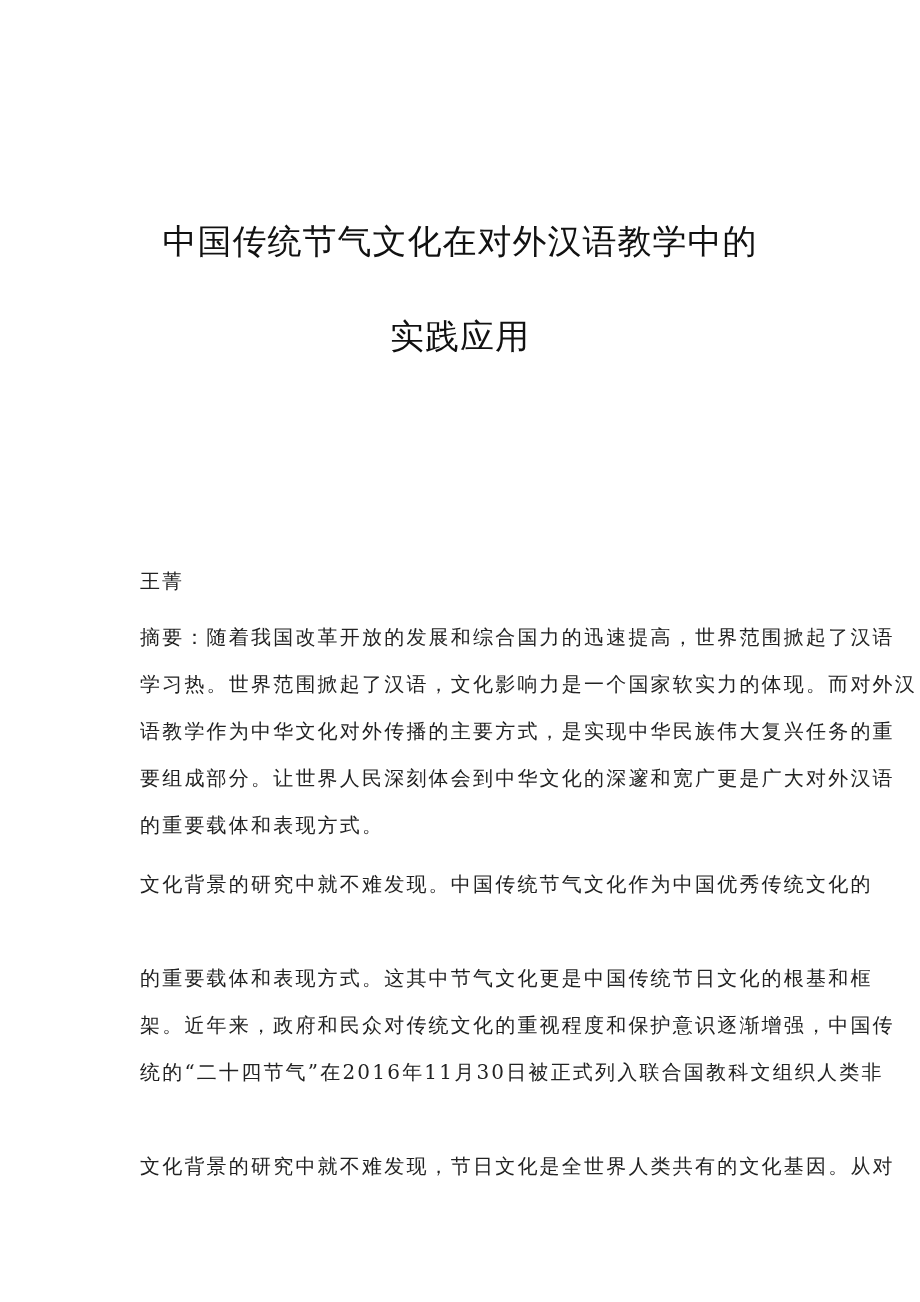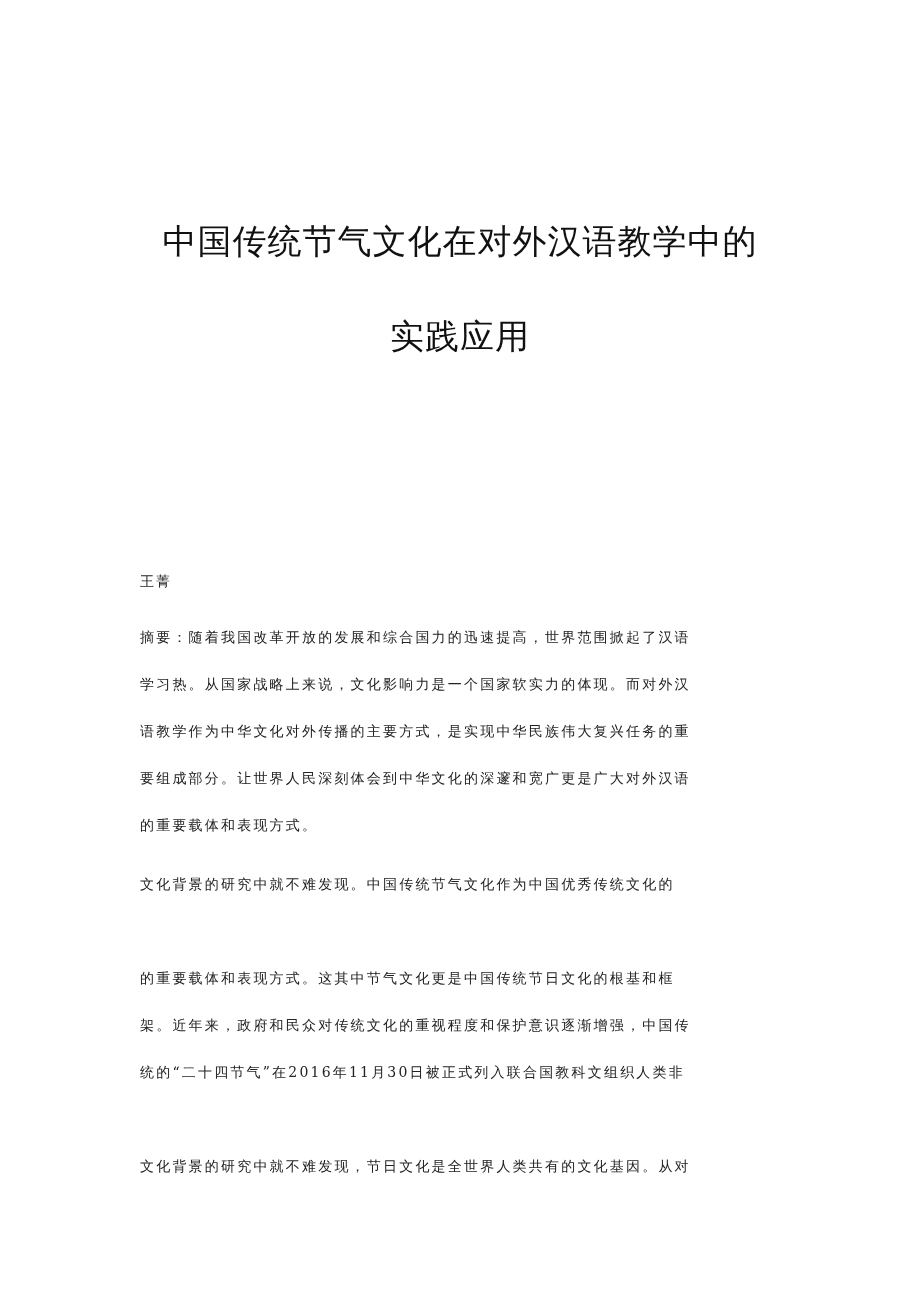--- a/index.html
+++ b/index.html
@@ -7,36 +7,36 @@
   .page { position: absolute; left: 0; top: 0; width: 920px; height: 1302px; background: #ffffff; }
   .title-line {
     position: absolute; left: 0; width: 920px; text-align: center;
     font-family: "DejaVu Sans", sans-serif; font-size: 34px; color: #111111;
     letter-spacing: 1px; line-height: 40px;
   }
   .t1 { top: 221px; }
   .t2 { top: 316px; }
   .line {
     position: absolute; left: 140px; width: 640px; white-space: nowrap;
-    font-family: "DejaVu Serif", serif; font-size: 14px; color: #222222;
+    font-family: "DejaVu Serif", serif; font-size: 20px; color: #222222;
     line-height: 22px; letter-spacing: 2.2px;
   }
   .author { top: 570px; letter-spacing: 2px; }
 </style>
 </head>
 <body>
 
 <div class="page">
   <div class="title-line t1">中国传统节气文化在对外汉语教学中的</div>
   <div class="title-line t2">实践应用</div>
 
   <div class="line author">王菁</div>
 
   <div class="line" style="top:626px">摘要：随着我国改革开放的发展和综合国力的迅速提高，世界范围掀起了汉语</div>
-  <div class="line" style="top:673px">学习热。从国家战略上来说，文化影响力是一个国家软实力的体现。而对外汉</div>
+  <div class="line" style="top:673px">学习热。世界范围掀起了汉语，文化影响力是一个国家软实力的体现。而对外汉</div>
   <div class="line" style="top:720px">语教学作为中华文化对外传播的主要方式，是实现中华民族伟大复兴任务的重</div>
   <div class="line" style="top:767px">要组成部分。让世界人民深刻体会到中华文化的深邃和宽广更是广大对外汉语</div>
   <div class="line" style="top:814px">的重要载体和表现方式。</div>
 
   <div class="line" style="top:873px">文化背景的研究中就不难发现。中国传统节气文化作为中国优秀传统文化的</div>
   <div class="line" style="top:1014px">架。近年来，政府和民众对传统文化的重视程度和保护意识逐渐增强，中国传</div>
   <div class="line" style="top:967px">的重要载体和表现方式。这其中节气文化更是中国传统节日文化的根基和框</div>
   <div class="line" style="top:1061px">统的“二十四节气”在2016年11月30日被正式列入联合国教科文组织人类非</div>
   <div class="line" style="top:1155px">文化背景的研究中就不难发现，节日文化是全世界人类共有的文化基因。从对</div>
 </div>

